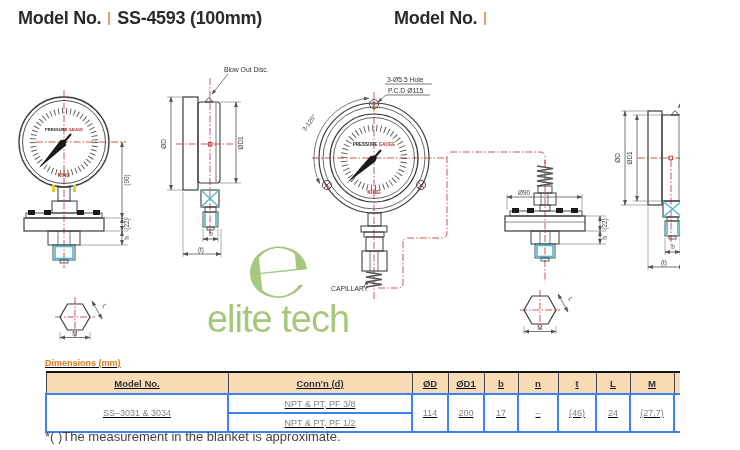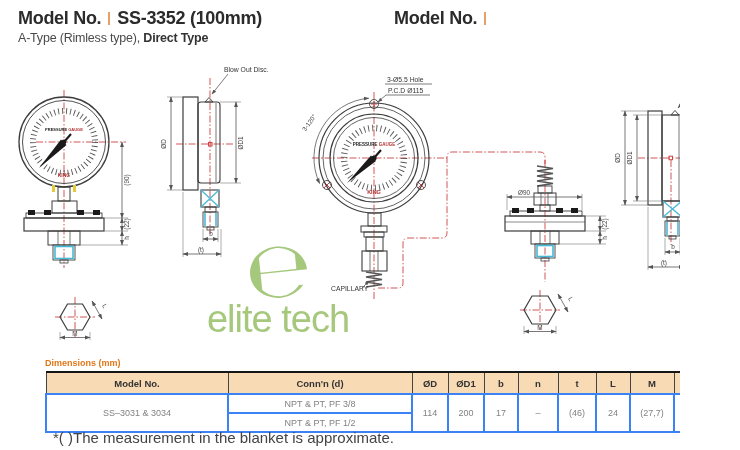--- a/index.html
+++ b/index.html
@@ -17,42 +17,38 @@
   #logo .mark{font-family:"DejaVu Sans",sans-serif;font-size:78px;line-height:64px;display:inline-block;transform:rotate(-6deg);}
   #logo .word{font-size:38px;font-weight:normal;letter-spacing:-1px;line-height:34px;}
   
   #draw{position:absolute;left:0;top:0;z-index:2;}
   svg text{font-family:"Liberation Sans",sans-serif;}
   .lbl{font-size:6.8px;fill:#333;}
   .dim{font-size:6.4px;fill:#444;}
   .face{font-size:4px;fill:#222;font-weight:bold;}
   .brand{font-size:5px;fill:#b03030;font-weight:bold;}
   
-  #tblwrap{position:absolute;left:45px;top:358px;z-index:3;width:670px;}
+  #tblwrap{position:absolute;left:45px;top:358px;z-index:3;width:670px;text-decoration:underline;}
   .caption{font-size:9px;font-weight:bold;color:#e07818;margin-bottom:3px;}
   table{border-collapse:collapse;table-layout:fixed;width:668px;
         border-top:2.5px solid #151515;border-bottom:2.5px solid #151515;}
   th{background:#f8dbb5;font-size:9.5px;font-weight:bold;color:#333;border:1px solid #444;height:18px;}
   td{font-size:9px;color:#828282;text-align:center;border:2px solid #3b82f6;height:15px;}
-  .footnote{position:absolute;left:45px;top:429px;font-size:15px;color:#444;z-index:3;margin-left:8px;}
+  .footnote{position:absolute;left:45px;top:429px;font-size:13px;color:#444;z-index:3;}
 </style>
 </head>
 <body>
 
 <div id="page">
 
   <div class="model-head" style="left:18px;">
     <div class="mh-line">
       <span class="mh-label">Model No.</span>
       <span class="mh-sep"></span>
-      <span class="mh-model">SS-3352 (100mm)</span>
-    </div>
-    <div class="mh-sub">
-      <span>A-Type (Rimless type),</span>
-      <span class="bold">Direct Type</span>
+      <span class="mh-model">SS-4593 (100mm)</span>
     </div>
   </div>
   <div class="model-head" style="left:394px;">
     <div class="mh-line">
       <span class="mh-label">Model No.</span>
       <span class="mh-sep"></span>
     </div>
   </div>
 
   <div id="logo">

